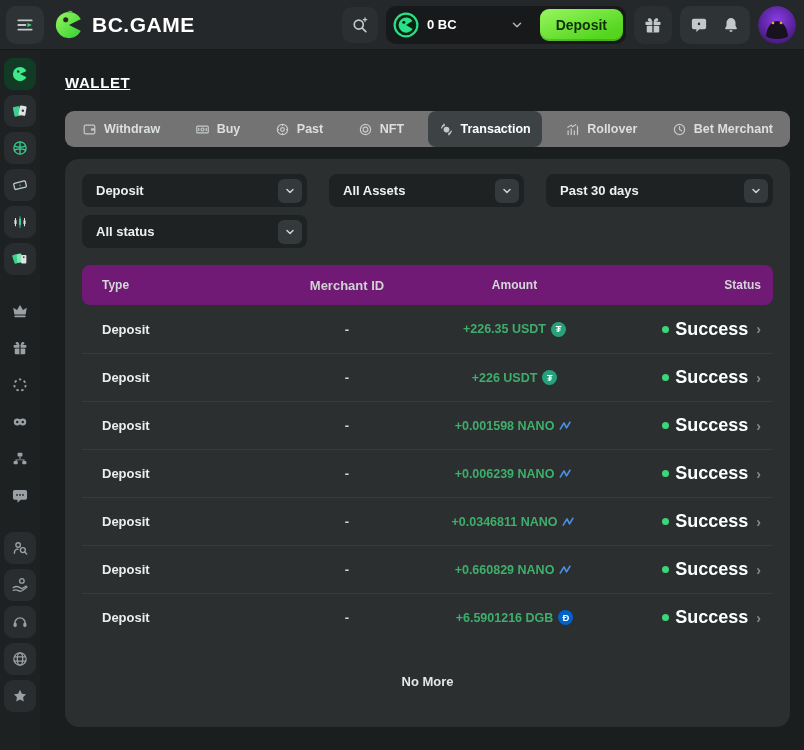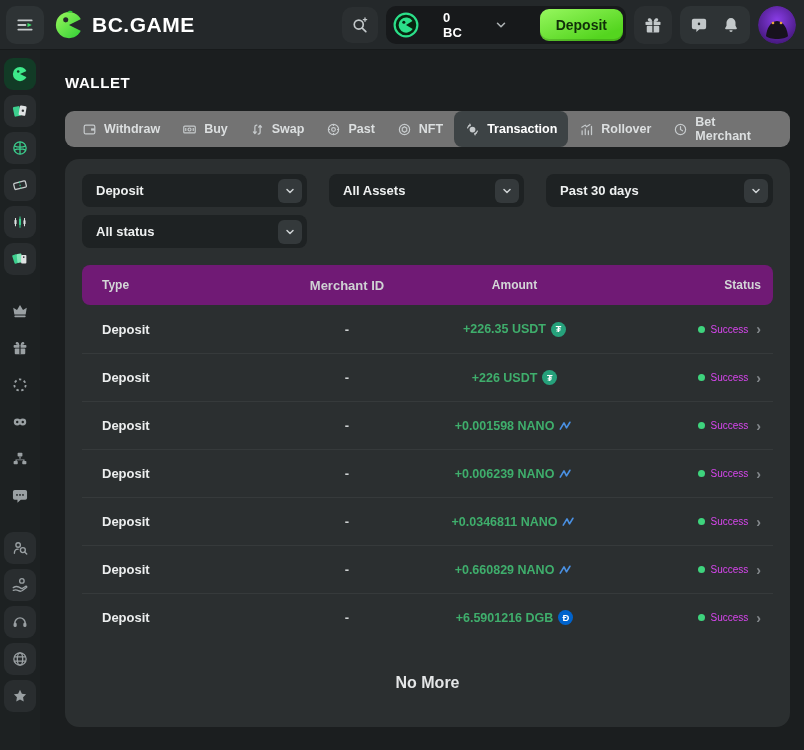--- a/index.html
+++ b/index.html
@@ -24,21 +24,21 @@
     cursor:pointer; flex:0 0 auto;
   }
   .icon-btn svg { width:20px; height:20px; }
   .logo-wrap { display:flex; align-items:center; gap:8px; }
   .logo-wrap svg { width:30px; height:30px; }
   .logo-text { font-size:21px; font-weight:800; letter-spacing:.5px; color:#ffffff; }
 
   .tb-right { display:flex; align-items:center; gap:8px; }
   .balance-pill {
     height:38px; width:240px; background:#17191b; border-radius:10px;
-    display:flex; align-items:center; padding:0 3px 0 7px; gap:24px;
+    display:flex; align-items:center; padding:0 3px 0 7px; gap:8px;
   }
   .balance-pill .coin-svg { width:26px; height:26px; }
   .balance-amt { font-size:13px; font-weight:800; color:#fff; flex:1; }
   .pill-chev { color:#aeb3b5; margin-right:8px; }
   .pill-chev svg { width:14px; height:14px; }
   .deposit-btn {
     height:32px; padding:0 16px; border:none; border-radius:9px;
     background:linear-gradient(160deg,#96f75e 0%,#54d51f 80%);
     color:#11300a; font-weight:800; font-size:14px; font-family:inherit;
     cursor:pointer; box-shadow:inset 0 -2px 0 rgba(0,0,0,.15);
@@ -62,21 +62,21 @@
     justify-content:center; color:#9aa0a3; cursor:pointer; flex:0 0 auto;
   }
   .side-btn svg { width:18px; height:18px; }
   .side-btn.boxed { background:#292d2f; }
   .side-btn.active { background:#123b26; color:#3ee98a; }
   .side-gap { height:10px; flex:0 0 auto; }
 
   .content { flex:1; padding:22px 14px 0 25px; }
 
   
-  .page-title { font-size:15px; font-weight:800; letter-spacing:.6px; color:#ffffff; margin:2px 0 20px 0; }
+  .page-title { font-size:15px; font-weight:800; letter-spacing:.6px; color:#ffffff; margin:2px 0 20px 0;text-decoration:underline; }
   .tabs {
     height:36px; background:#737373; border-radius:9px; display:flex;
     align-items:stretch; justify-content:space-between; padding:0 6px;
   }
   .tab {
     display:flex; align-items:center; gap:7px; padding:0 11px; cursor:pointer;
     font-size:12.5px; font-weight:700; color:#dcdfe0; border-radius:8px;
   }
   .tab svg { width:15px; height:15px; color:#c6cacc; }
   .tab.active { background:#3d4345; color:#ffffff; }
@@ -121,24 +121,24 @@
     width:15px; height:15px; border-radius:50%; display:flex; align-items:center;
     justify-content:center; font-size:9px; font-weight:800; color:#fff; flex:0 0 auto;
   }
   .coin.usdt { background:#26a17b; }
   .coin.dgb { background:#0063cc; font-size:9.5px; }
   .coin.nano { background:transparent; }
   .coin.nano svg { width:16px; height:12px; }
   .c-status { display:flex; align-items:center; justify-content:flex-end; gap:6px; padding-right:12px; }
   .thead .c-status { font-weight:700; }
   .dot { width:7px; height:7px; border-radius:50%; background:#3ed47d; }
-  .status-txt { font-size:10px; font-weight:400; color:#d946ef; }
+  .status-txt { font-size:18px; font-weight:700; color:#ffffff; }
   .chev-r { color:#84898c; font-size:14px; font-weight:700; margin-left:2px; line-height:1; }
 
-  .no-more { margin-top:33px; text-align:center; font-size:16px; font-weight:800; color:#e4e6e7; }
+  .no-more { margin-top:33px; text-align:center; font-size:13px; font-weight:800; color:#e4e6e7; }
 </style>
 </head>
 <body>
 
 <header class="topbar">
   <div class="tb-left">
     <div class="icon-btn">
       <span>
         <svg viewBox="0 0 24 24" width="20" height="20" fill="none">
           <path d="M4 6.5h16M4 12h8.5M4 17.5h16" stroke="currentColor" stroke-width="2.2" stroke-linecap="round"></path>
@@ -418,29 +418,20 @@
           <svg viewBox="0 0 24 24" fill="none" stroke="currentColor" stroke-width="1.9">
               <rect x="2.8" y="6.5" width="18.4" height="11" rx="1.6"></rect>
               <circle cx="12" cy="12" r="2.4"></circle>
               <path d="M6 9.5v5M18 9.5v5"></path>
             </svg>
         </span>
         <span>Buy</span>
       </div>
       <div class="tab">
         <span>
-          <svg viewBox="0 0 24 24" fill="none" stroke="currentColor" stroke-width="2" stroke-linecap="round" stroke-linejoin="round">
-              <path d="M11 4.8c-2 0-3.2 1.2-3.2 3.2v10M5.5 15.8l2.3 2.6 2.3-2.6"></path>
-              <path d="M13 19.2c2 0 3.2-1.2 3.2-3.2V6M13.9 8.2l2.3-2.6 2.3 2.6"></path>
-            </svg>
-        </span>
-        <span>Swap</span>
-      </div>
-      <div class="tab">
-        <span>
           <svg viewBox="0 0 24 24" fill="none" stroke="currentColor" stroke-width="1.9">
               <circle cx="12" cy="12" r="8.2"></circle>
               <circle cx="12" cy="12" r="3"></circle>
               <path d="M12 3.8v2.6M12 17.6v2.6M3.8 12h2.6M17.6 12h2.6"></path>
             </svg>
         </span>
         <span>Past</span>
       </div>
       <div class="tab">
         <span>

